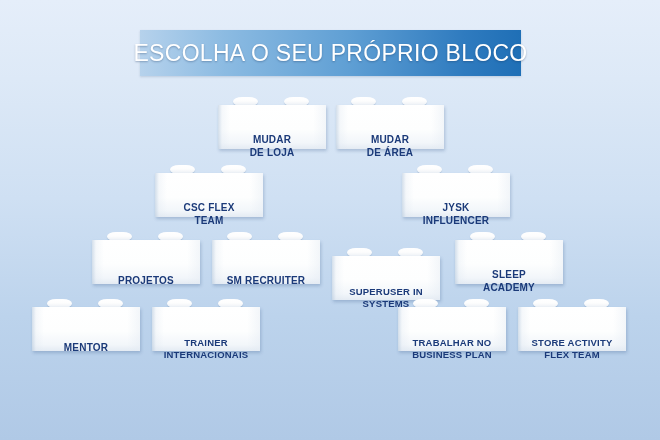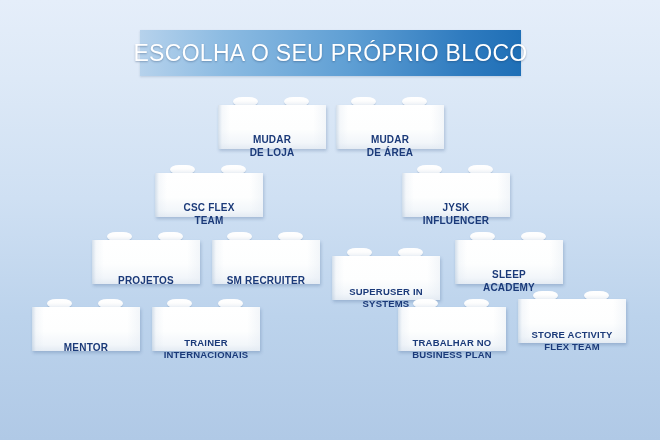--- a/index.html
+++ b/index.html
@@ -194,21 +194,21 @@
 <div class="brick wide" style="left: 398px; top: 299px;">
     <div class="studs">
       <div class="stud s1"></div>
       <div class="stud s2"></div>
     </div>
     <div class="body">
       <div class="label">TRABALHAR NO
 BUSINESS PLAN</div>
     </div>
   </div>
-<div class="brick wide" style="left: 518px; top: 291px; padding-left: 16px;">
+<div class="brick wide" style="left: 518px; top: 299px; padding-left: 16px;">
     <div class="studs">
       <div class="stud s1"></div>
       <div class="stud s2"></div>
     </div>
     <div class="body">
       <div class="label">STORE ACTIVITY
 FLEX TEAM</div>
     </div>
   </div>
 

